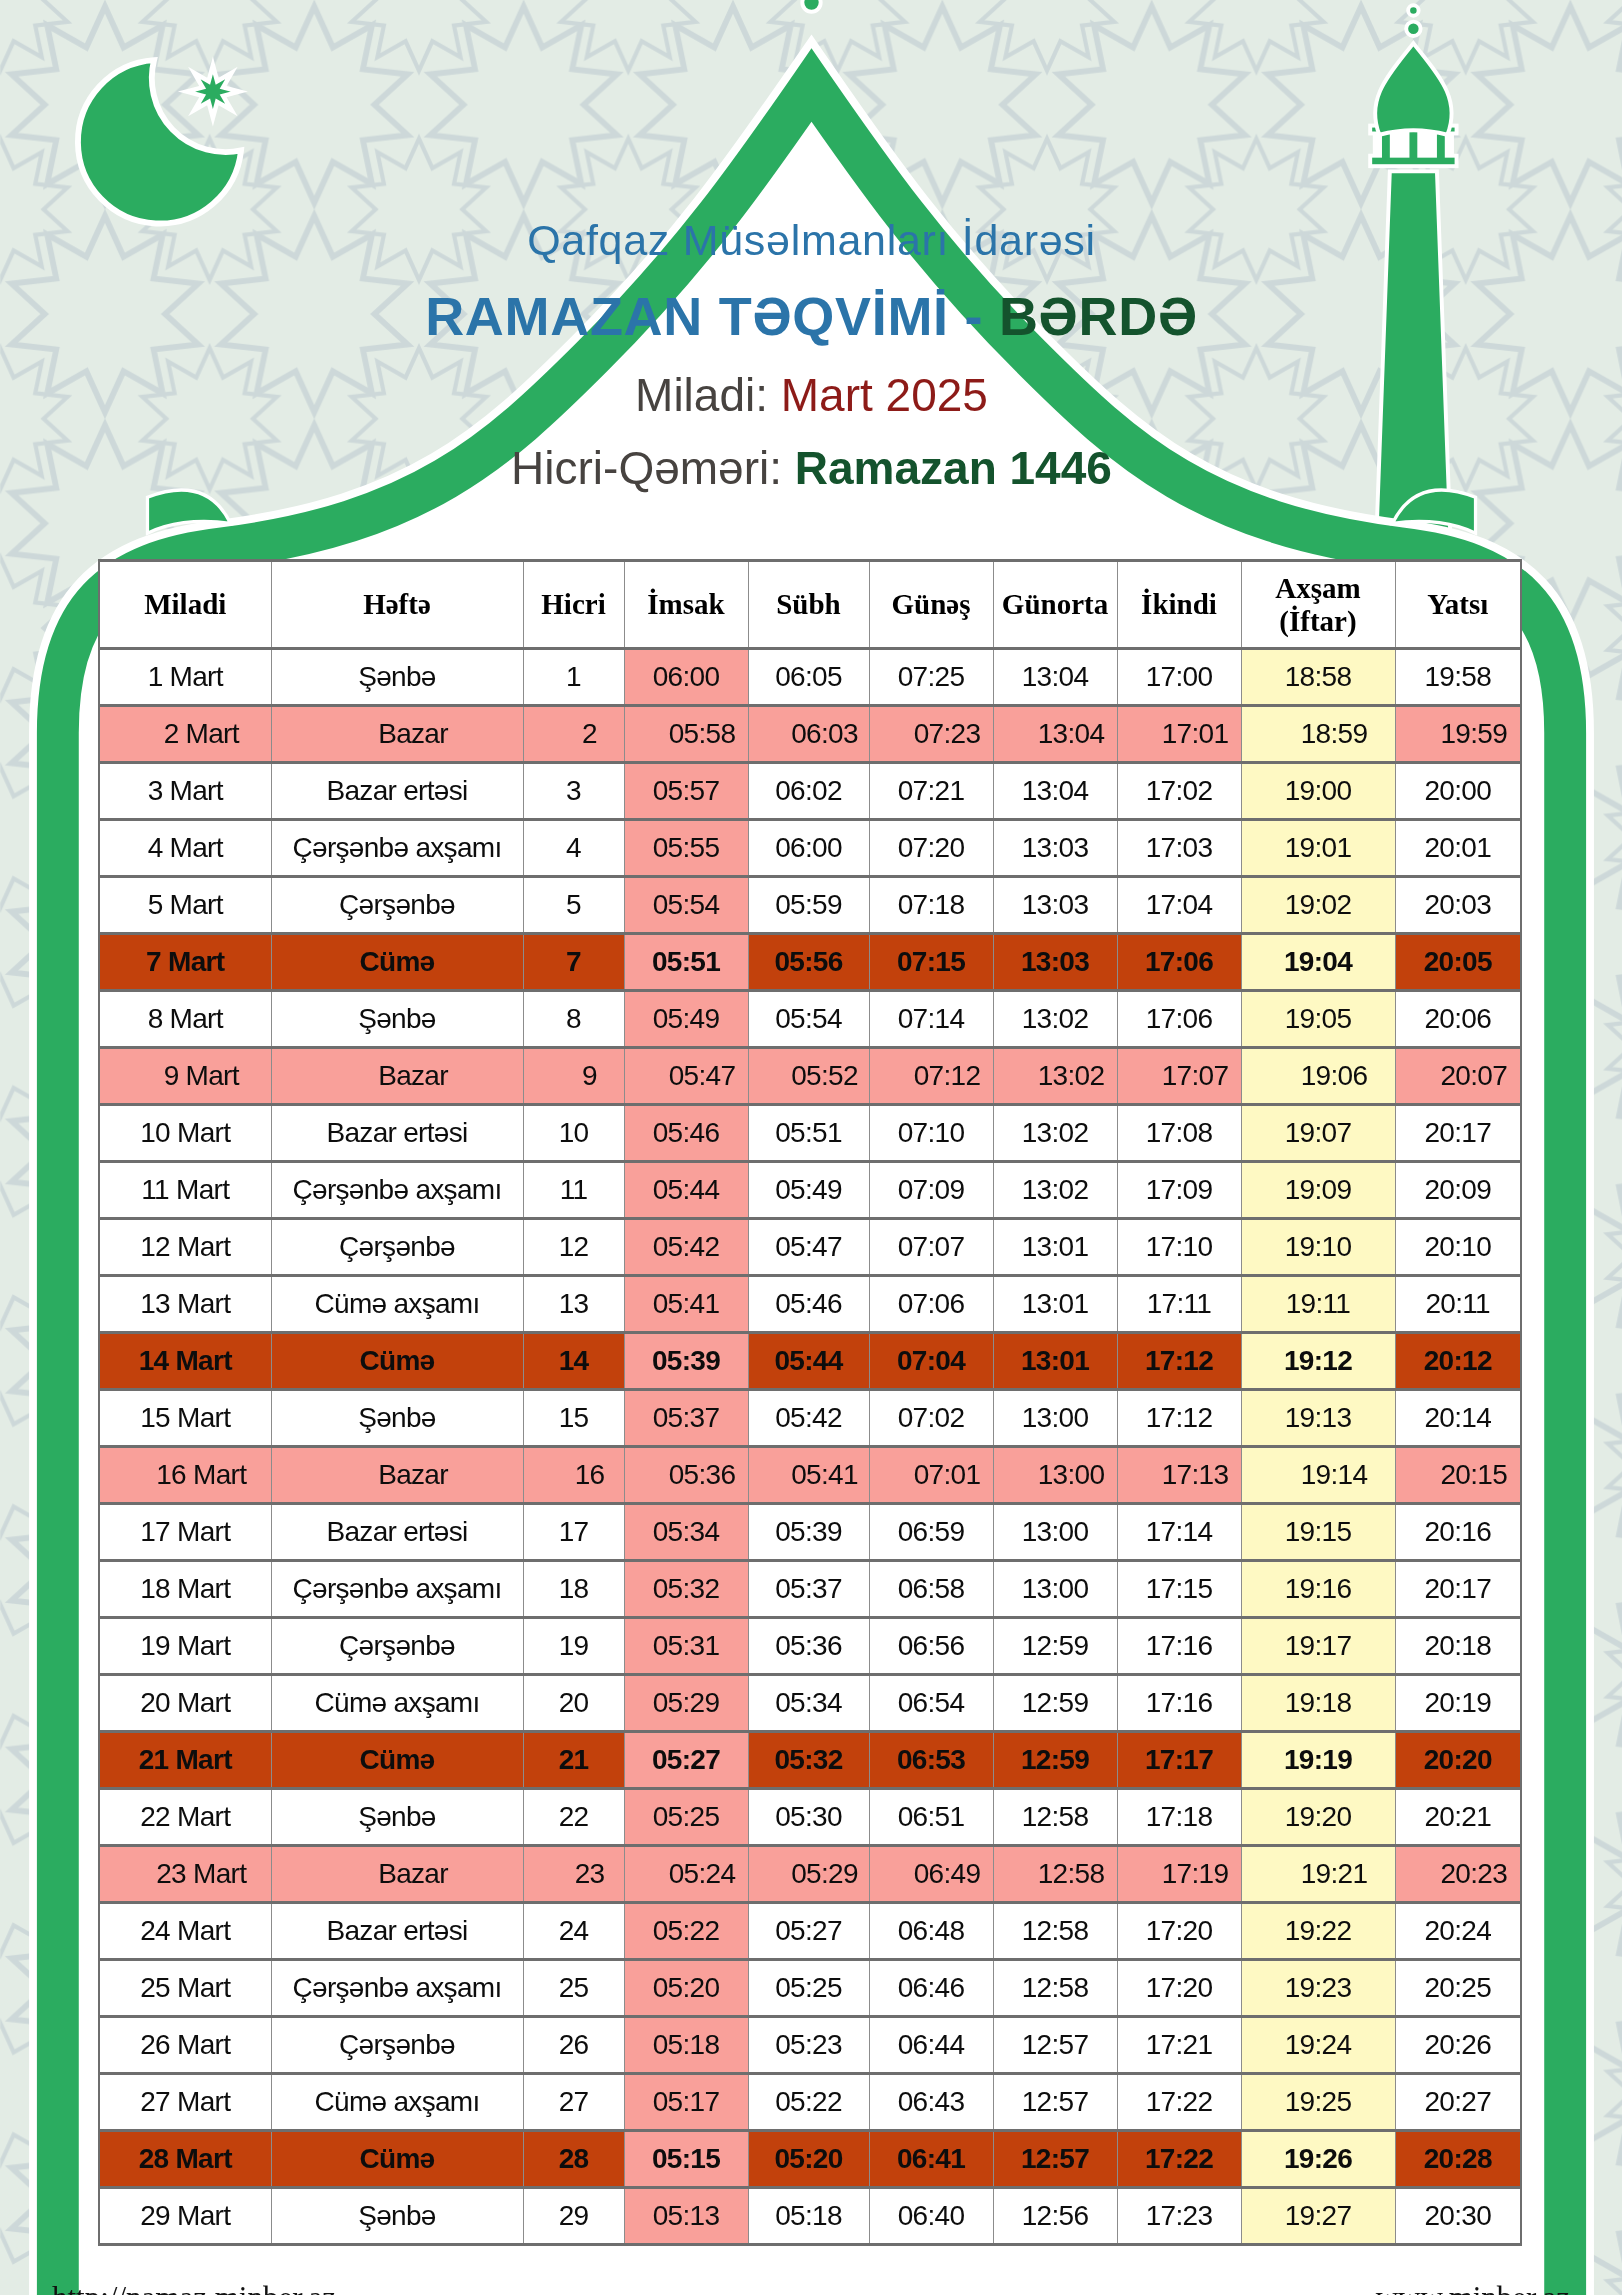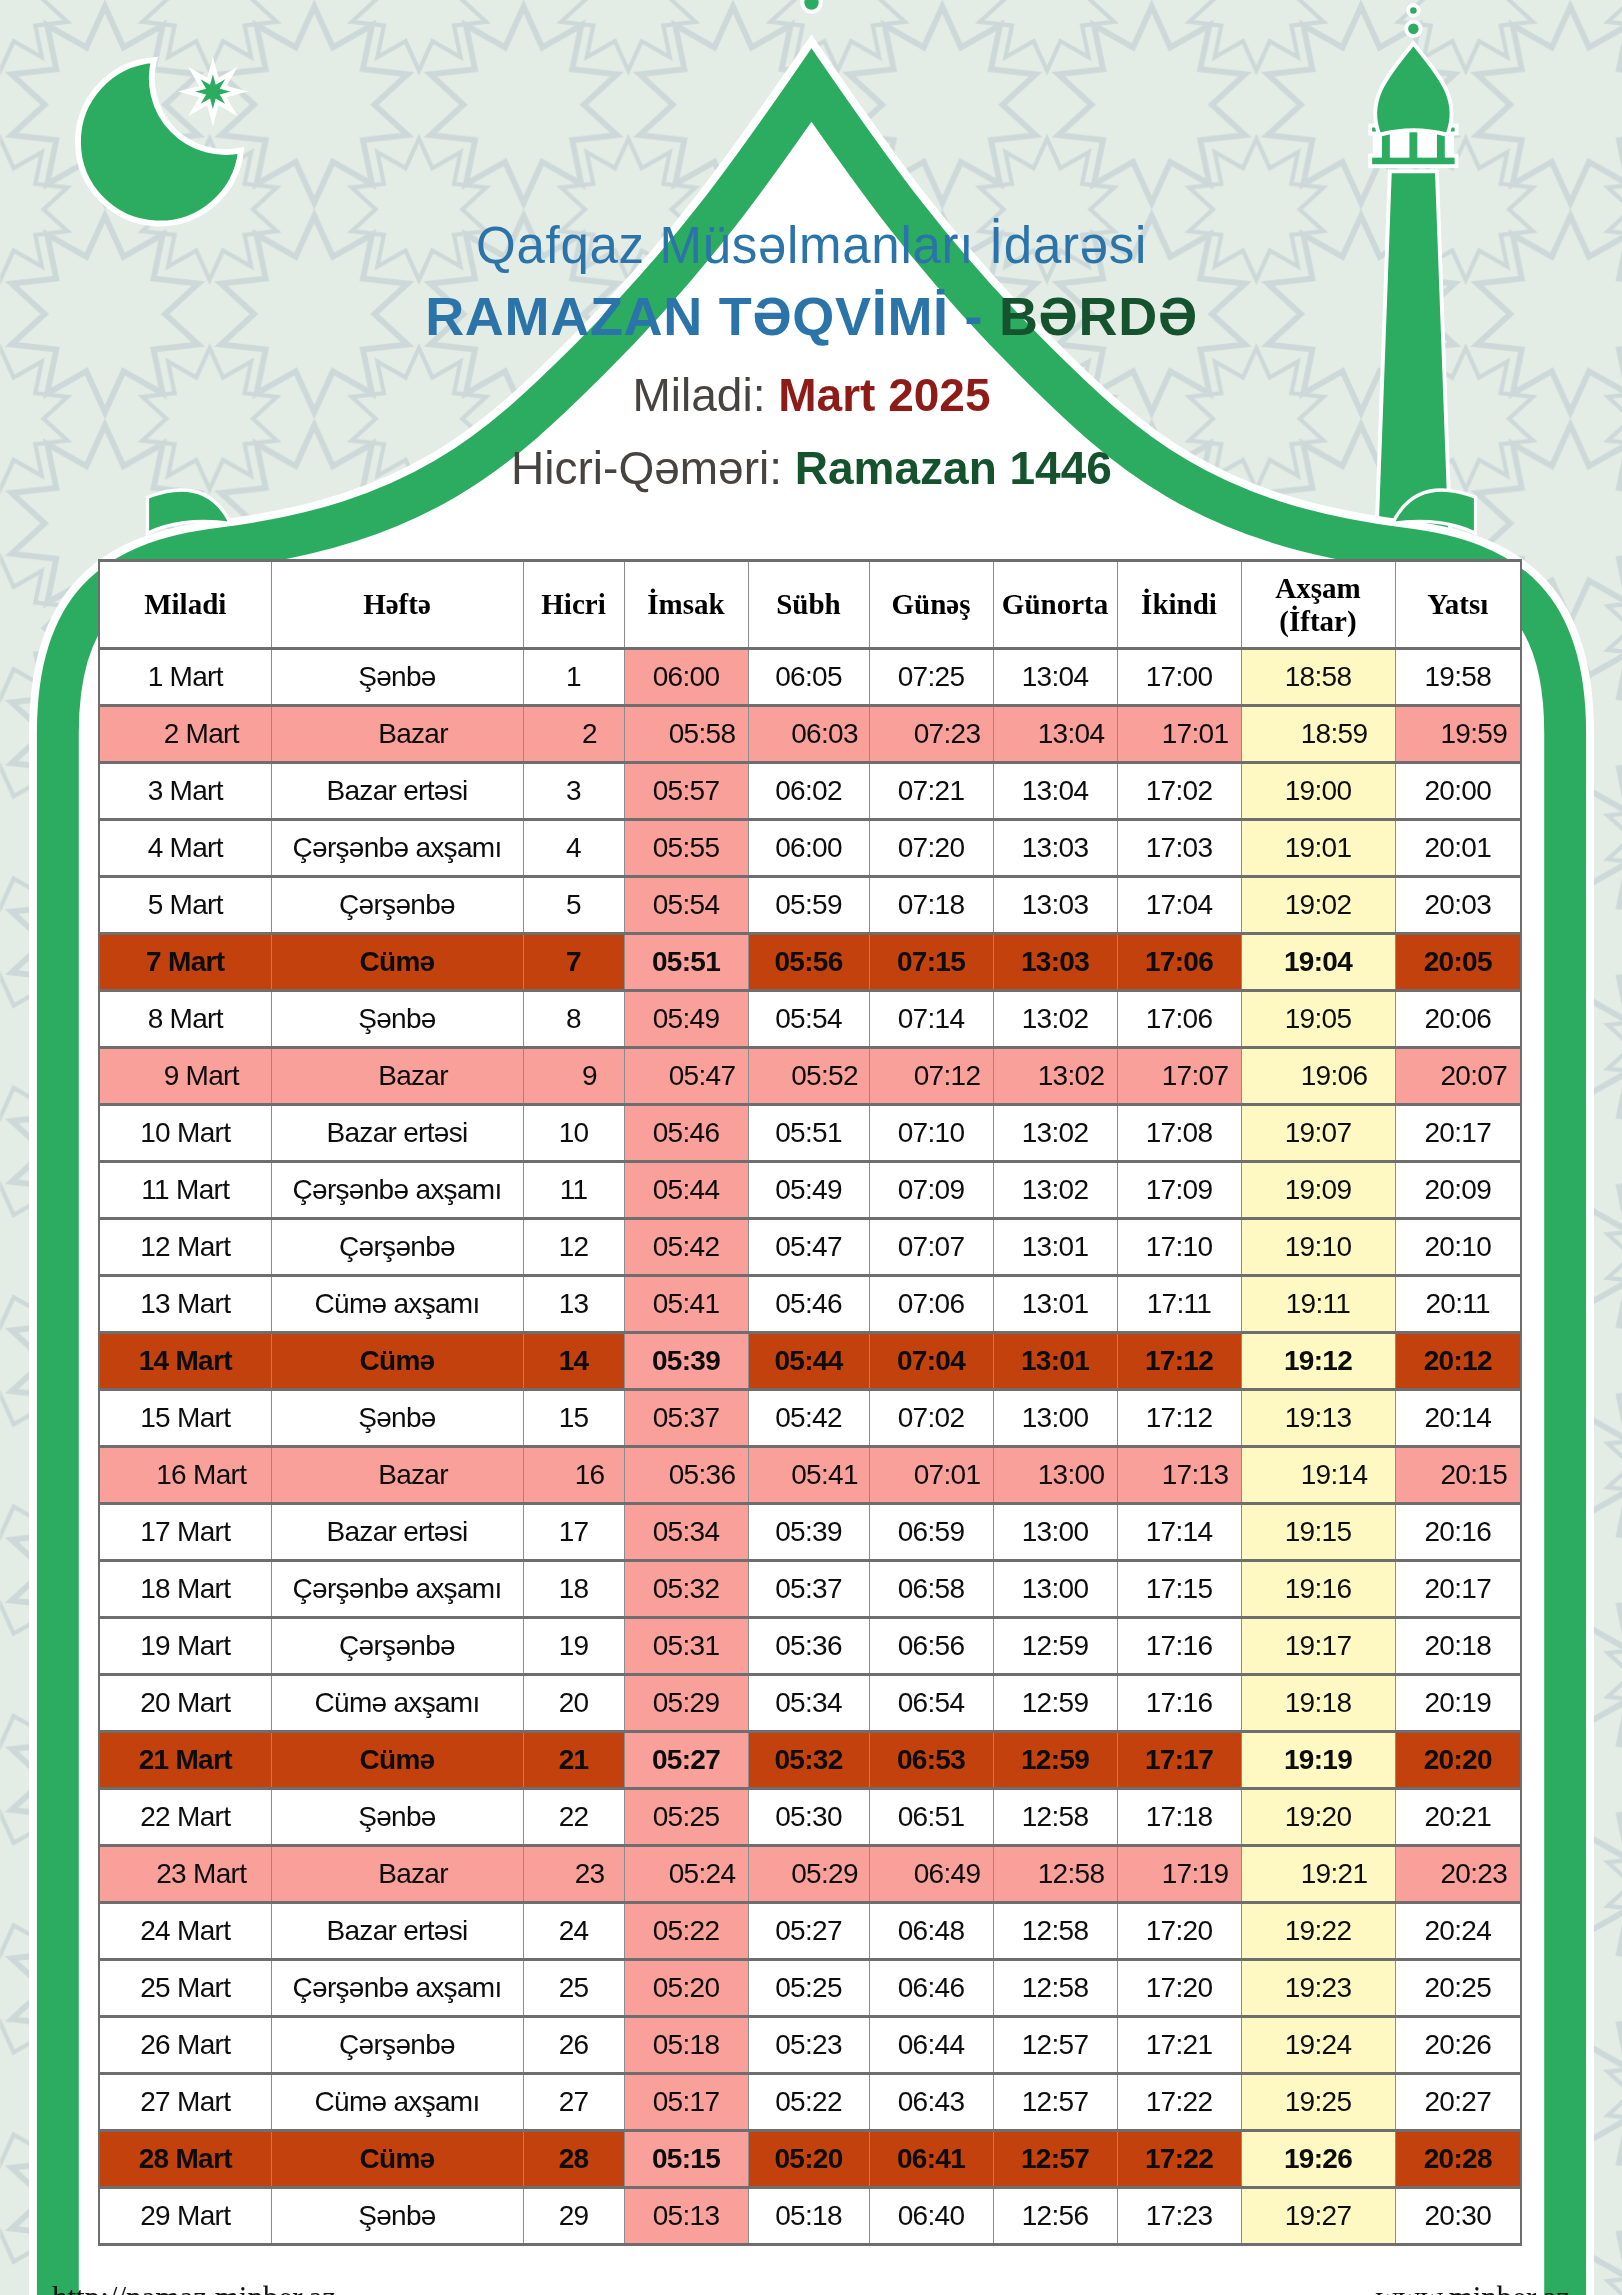--- a/index.html
+++ b/index.html
@@ -7,28 +7,28 @@
     position:relative;
     width:1623px;height:2295px;
     background:#E3ECE5;
     overflow:hidden;
     font-family:"Liberation Sans", sans-serif;
   }
   .layer{position:absolute;left:0;top:0;width:1623px;height:2295px;}
   .content{position:absolute;left:0;top:0;width:1623px;height:2295px;}
 
   .t1{position:absolute;top:216px;left:0;width:1623px;text-align:center;
-      font-size:51px;color:#2B74A9;letter-spacing:0.7px;}
+      font-size:43px;color:#2B74A9;letter-spacing:0.7px;}
   .t2{position:absolute;top:285px;left:0;width:1623px;text-align:center;
       font-size:54px;font-weight:700;letter-spacing:0.7px;}
   .t2 .blue{color:#2B74A9;}
   .t2 .green{color:#14532d;}
   .t3{position:absolute;top:368px;left:0;width:1623px;text-align:center;
       font-size:46px;color:#474340;}
-  .t3 b{color:#8D1B18;font-weight:700;text-align:center;}
+  .t3 b{color:#8D1B18;font-weight:400;text-align:center;}
   .t4{position:absolute;top:441px;left:0;width:1623px;text-align:center;
       font-size:46px;color:#474340;}
   .t4 b{color:#14532d;font-weight:700;}
 
   table.cal{
     position:absolute;left:98px;top:559px;width:1424px;
     border-collapse:collapse;table-layout:fixed;
     background:#ffffff;border:2.6px solid #6e6e6e;
   }
   table.cal th, table.cal td{

